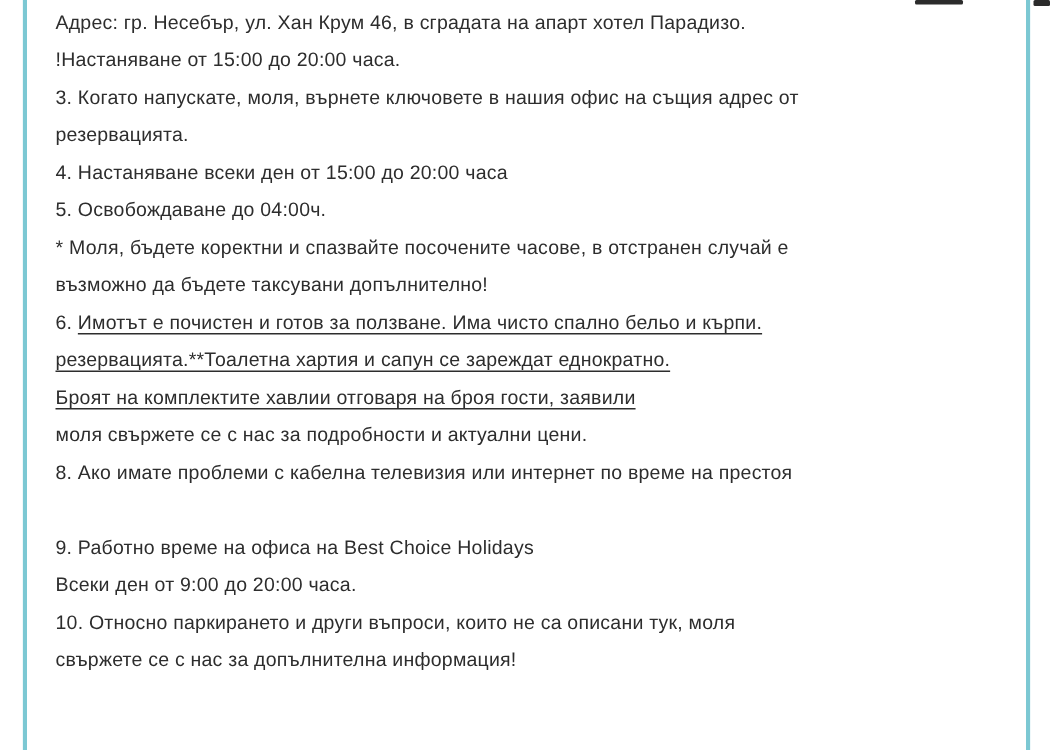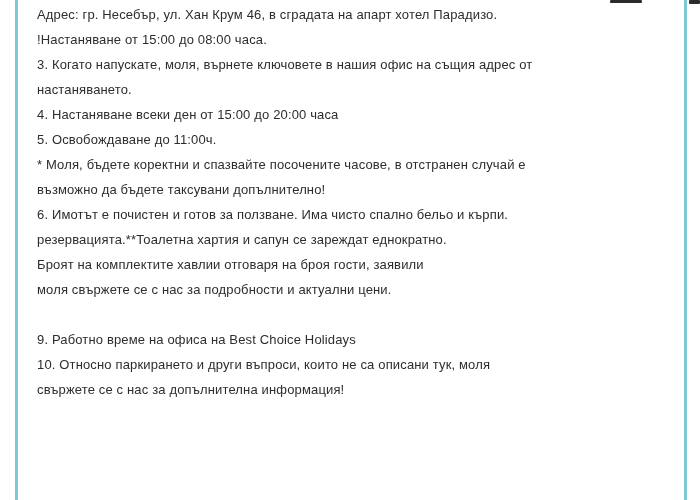--- a/index.html
+++ b/index.html
@@ -31,20 +31,21 @@
     color:var(--ink);
   }
   .line{
     font-size:13px;
     line-height:25px;
     min-height:25px;
     letter-spacing:0.15px;
     white-space:nowrap;
   }
   .line .u{
+    text-decoration:underline;
     text-decoration-thickness:1.3px;
     text-underline-offset:3px;
   }
   .blank{min-height:25px;}
   .artifact{
     position:absolute;
     background:#2b2b2b;
     border-radius:1px;
   }
   .artifact-1{left:610px;top:0;width:32px;height:3px;}
@@ -53,28 +54,30 @@
 </head>
 <body>
 
 <div class="artifact artifact-1"></div>
 <div class="artifact artifact-2"></div>
 
 <div class="frame"></div>
 
 <div class="doc-body">
     <div class="line"><span>Адрес: гр. Несебър, ул. Хан Крум 46, в сградата на апарт хотел Парадизо.</span></div>
-    <div class="line"><span>!Настаняване от 15:00 до 08:00 часа.</span></div>
+    <div class="line"><span>!Настаняване от 15:00 до 20:00 часа.</span></div>
     <div class="line"><span>3. Когато напускате, моля, върнете ключовете в нашия офис на същия адрес от</span></div>
-    <div class="line"><span>настаняването.</span></div>
+    <div class="line"><span>резервацията.</span></div>
     <div class="line"><span>4. Настаняване всеки ден от 15:00 до 20:00 часа</span></div>
-    <div class="line"><span>5. Освобождаване до 11:00ч.</span></div>
+    <div class="line"><span>5. Освобождаване до 04:00ч.</span></div>
     <div class="line"><span>* Моля, бъдете коректни и спазвайте посочените часове, в отстранен случай е</span></div>
     <div class="line"><span>възможно да бъдете таксувани допълнително!</span></div>
     <div class="line"><span>6. </span><span class="u">Имотът е почистен и готов за ползване. Има чисто спално бельо и кърпи.</span></div>
     <div class="line"><span class="u">резервацията.**Тоалетна хартия и сапун се зареждат еднократно.</span></div>
     <div class="line"><span class="u">Броят на комплектите хавлии отговаря на броя гости, заявили</span></div>
     <div class="line"><span>моля свържете се с нас за подробности и актуални цени.</span></div>
+    <div class="line"><span>8. Ако имате проблеми с кабелна телевизия или интернет по време на престоя</span></div>
     <div class="line blank"><span></span></div>
     <div class="line"><span>9. Работно време на офиса на Best Choice Holidays</span></div>
+    <div class="line"><span>Всеки ден от 9:00 до 20:00 часа.</span></div>
     <div class="line"><span>10. Относно паркирането и други въпроси, които не са описани тук, моля</span></div>
     <div class="line"><span>свържете се с нас за допълнителна информация!</span></div>
   </div>
 
 </body></html>

